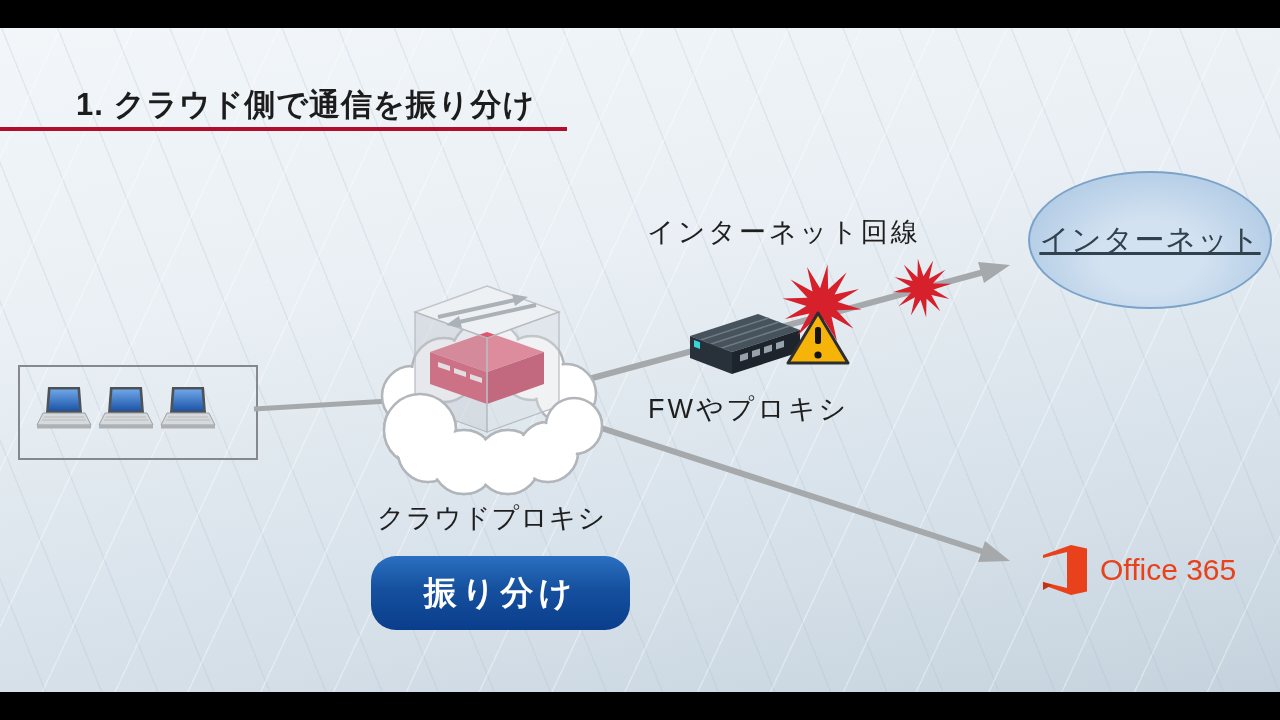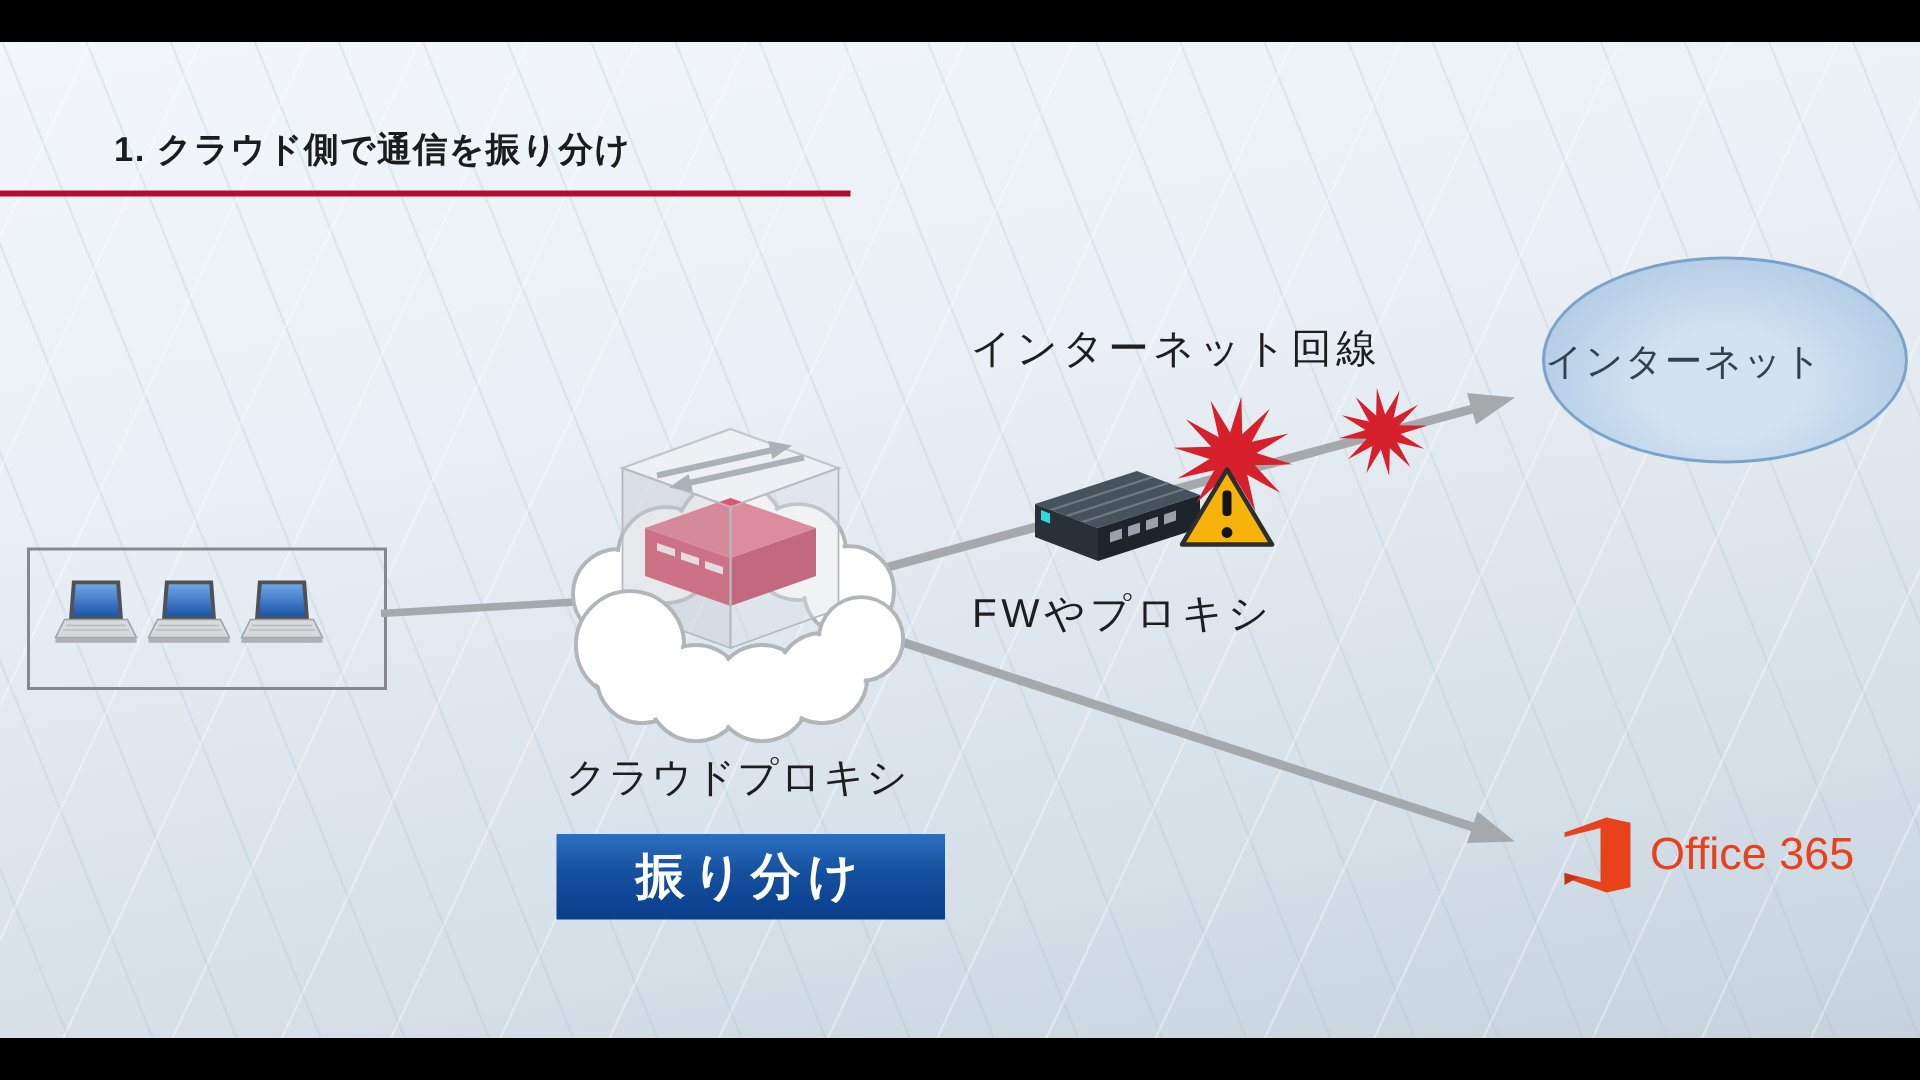--- a/index.html
+++ b/index.html
@@ -14,53 +14,53 @@
       repeating-linear-gradient(115deg, rgba(255,255,255,0.35) 0px, rgba(255,255,255,0.35) 1px, rgba(255,255,255,0) 2px, rgba(255,255,255,0) 66px),
       repeating-linear-gradient(68deg, rgba(165,188,205,0.22) 0px, rgba(165,188,205,0.22) 1px, rgba(165,188,205,0) 2px, rgba(165,188,205,0) 52px),
       linear-gradient(170deg,#f3f7fa 0%, #e9eff4 38%, #d4dfe8 76%, #c3d0db 100%);
   }
   .letterbox{position:absolute;left:0;width:1280px;height:28px;background:#000;z-index:50;}
   .letterbox.top{top:0;}
   .letterbox.bottom{bottom:0;}
 
   .title{
     position:absolute;left:76px;top:84px;z-index:5;
-    font-size:23px;font-weight:600;color:#1c1c1c;letter-spacing:1px;white-space:nowrap;
+    font-size:31px;font-weight:600;color:#1c1c1c;letter-spacing:1px;white-space:nowrap;
   }
   .title-underline{
     position:absolute;left:0;top:127px;width:567px;height:4px;
     background:#b30d2e;z-index:4;
   }
 
   .diagram-svg{position:absolute;inset:0;z-index:2;}
 
   .clients-box{
     position:absolute;left:18px;top:365px;width:236px;height:91px;
     border:2px solid #85898d;z-index:1;
   }
 
   .lbl{position:absolute;z-index:5;color:#1e1e1e;font-size:27px;letter-spacing:1px;white-space:nowrap;}
   .lbl-internet-line{left:647px;top:214px;letter-spacing:3px;}
   .lbl-fw{left:648px;top:391px;letter-spacing:3px;}
   .lbl-cloud-proxy{left:377px;top:500px;width:226px;text-align:right;}
 
   .distribute-badge{
-    position:absolute;left:371px;top:556px;width:259px;height:57px;z-index:5;
+    position:absolute;left:371px;top:556px;width:259px;height:74px;z-index:5;
     background:linear-gradient(180deg,#2a70c0 0%, #15509e 45%, #0a3e8c 100%);
     display:flex;align-items:center;justify-content:center;
-    color:#fff;font-size:33px;font-weight:bold;letter-spacing:5px;
+    color:#fff;font-size:33px;font-weight:bold;letter-spacing:5px;border-radius:25px;
   }
 
   .internet-ellipse{
     position:absolute;left:1028px;top:171px;width:240px;height:134px;z-index:5;
     border-radius:50%;
     border:2px solid #7ba3c9;
     background:radial-gradient(ellipse at 50% 62%, #d3e2f1 30%, #b4cde6 75%, #a2c1de 100%);
-    display:flex;align-items:center;justify-content:flex-start;
-    color:#31424f;font-size:25px;letter-spacing:1px;white-space:nowrap;
+    display:flex;align-items:center;justify-content:center;
+    color:#31424f;font-size:30px;letter-spacing:1px;white-space:nowrap;text-decoration:underline;
   }
 
   .office365{
     position:absolute;left:1040px;top:541px;height:58px;z-index:5;
     display:flex;align-items:center;gap:10px;
   }
   .office365 .o-logo{display:block;}
   .office365 .o-text{
     color:#e8411c;font-size:30px;font-weight:400;letter-spacing:0px;white-space:nowrap;
   }

